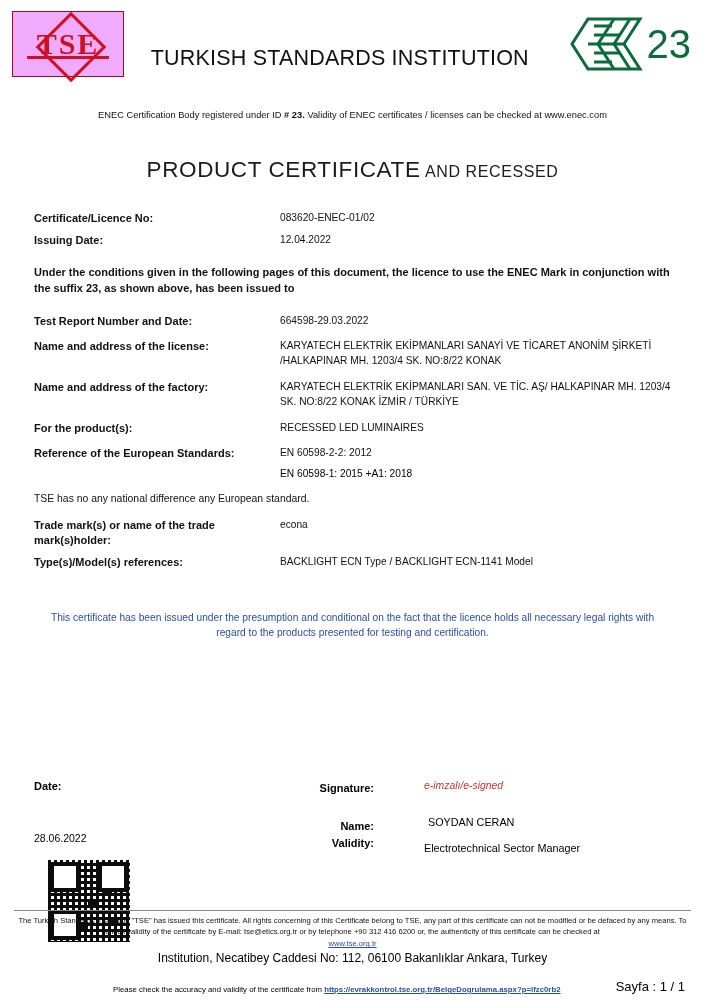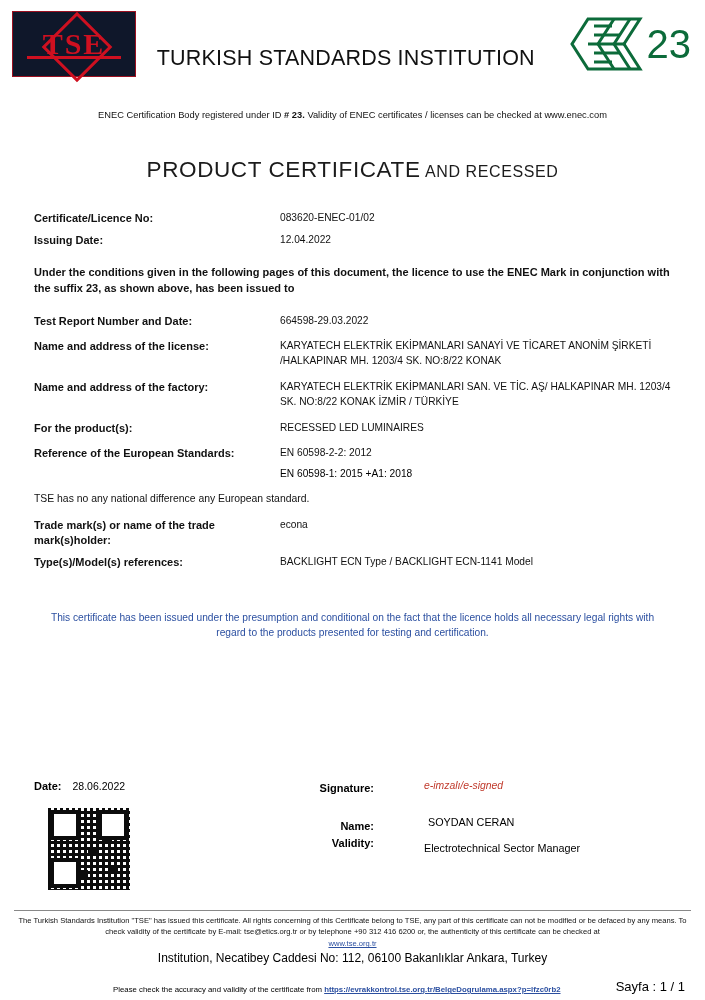--- a/index.html
+++ b/index.html
@@ -24,28 +24,28 @@
 
   
   .header {
     display: flex;
     align-items: center;
     padding: 8px 8px 0 8px;
     height: 80px;
     box-sizing: border-box;
   }
   .tse-logo-box {
-    width: 124px;
+    width: 112px;
     height: 66px;
     border: 1px solid #9b1020;
     box-sizing: border-box;
     position: relative;
     flex: 0 0 auto;
     margin-left: 4px;
-    background: #0f172a;
+    background: #f0abfc;
   }
   .tse-diamond {
     position: absolute;
     left: 50%;
     top: 50%;
     width: 44px;
     height: 44px;
     margin-left: -22px;
     margin-top: -22px;
     border: 3px solid #cf1020;
@@ -187,22 +187,23 @@
     box-sizing: border-box;
   }
   .sig-row {
     display: flex;
     align-items: flex-start;
   }
   .sig-left { width: 230px; flex: 0 0 230px; }
   .sig-date-line {
     display: flex;
     align-items: baseline;
-    gap: 11px;
+    gap: 40px;
     font-size: 11px;
+    flex-direction: column;
   }
   .sig-date-line .k { font-weight: bold; }
   .sig-date-line .v { font-weight: normal; font-size: 10.5px; }
   .qr {
     margin-top: 16px;
     width: 82px;
     height: 82px;
     margin-left: 14px;
     background-image:
       repeating-linear-gradient(90deg, #000 0 3px, transparent 3px 6px),

